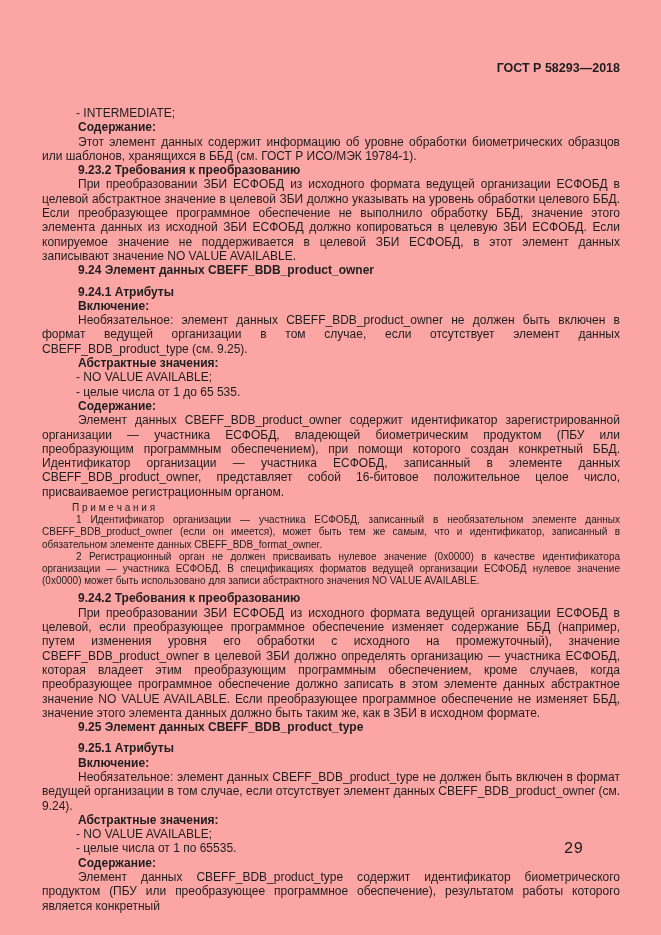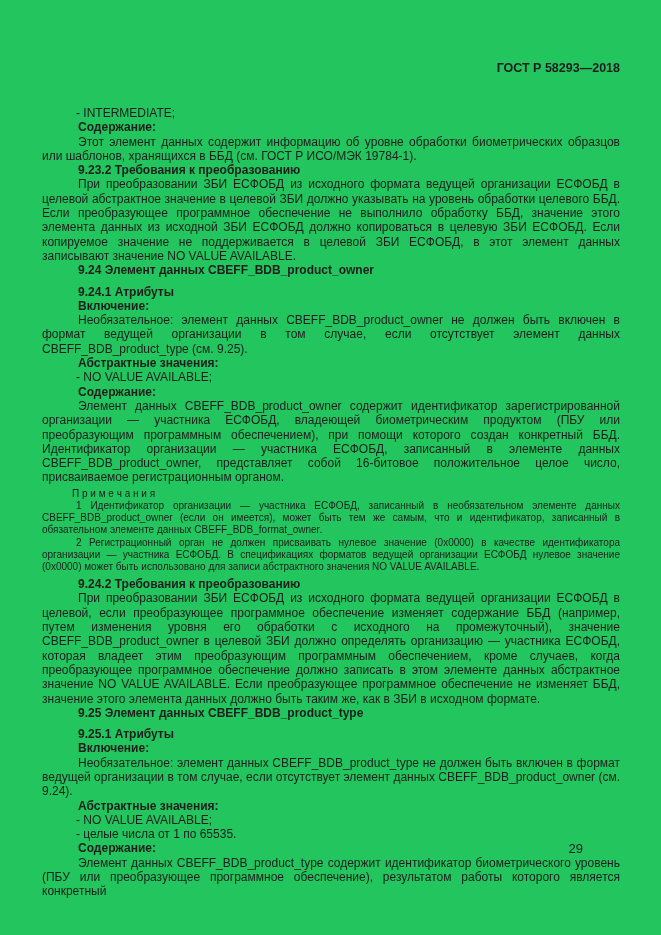--- a/index.html
+++ b/index.html
@@ -4,42 +4,42 @@
 <style>
   html, body { margin: 0; padding: 0; }
   body {
     width: 661px; height: 935px;
     background: #ffffff;
     font-family: "Liberation Sans", sans-serif;
     color: #1e1e1e;
     position: relative;
     overflow: hidden;
   }
-  .page { position: absolute; inset: 0; background: #22c55e; }
+  .page { position: absolute; inset: 0; background: #fca5a5; }
   .doc-header {
     position: absolute; top: 61px; left: 42px; right: 41px;
     text-align: right; font-weight: bold; font-size: 12.5px; line-height: 15px;
   }
   .content {
     position: absolute; top: 106px; left: 42px; width: 578px;
     font-size: 12px; line-height: 14.3px;
   }
   .content p { margin: 0; }
   p.body { text-align: justify; text-indent: 36px; }
   p.dash { padding-left: 34px; }
   p.label { font-weight: bold; text-indent: 36px; }
   p.h2 { font-weight: bold; text-indent: 36px; margin: 0 0 7px 0 !important; }
   p.h3 { font-weight: bold; text-indent: 36px; }
   .notes { font-size: 10px; line-height: 12.2px; margin: 3px 0 4px 0; }
   .notes p.note { text-align: justify; text-indent: 34px; }
   .notes p.note-label { text-indent: 30px; }
   .ref-italic { }
   .page-number {
     position: absolute; top: 842px; right: 78px;
-    font-size: 13px; line-height: 14px;
+    font-size: 16px; line-height: 14px; font-family: Liberation Mono, monospace;
   }
 </style>
 </head>
 <body>
 
 <div class="page">
 
   <div class="doc-header">ГОСТ Р 58293—2018</div>
 
   <div class="content">
@@ -53,20 +53,21 @@
     <p class="body">При преобразовании ЗБИ ЕСФОБД из исходного формата ведущей организации ЕСФОБД в целевой абстрактное значение в целевой ЗБИ должно указывать на уровень обработки целевого ББД. Если преобразующее программное обеспечение не выполнило обработку ББД, значение этого элемента данных из исходной ЗБИ ЕСФОБД должно копироваться в целевую ЗБИ ЕСФОБД. Если копируемое значение не поддерживается в целевой ЗБИ ЕСФОБД, в этот элемент данных записывают значение NO VALUE AVAILABLE.</p>
 
     <p class="h2">9.24 Элемент данных CBEFF_BDB_product_owner</p>
 
     <p class="h3">9.24.1 Атрибуты</p>
     <p class="label">Включение:</p>
     <p class="body">Необязательное: элемент данных CBEFF_BDB_product_owner не должен быть включен в формат ведущей организации в том случае, если отсутствует элемент данных CBEFF_BDB_product_type (см. 9.25).</p>
 
     <p class="label">Абстрактные значения:</p>
     <p class="dash">- NO VALUE AVAILABLE;</p>
+    <p class="dash">- целые числа от 1 до 65 535.</p>
 
     <p class="label">Содержание:</p>
     <p class="body">Элемент данных CBEFF_BDB_product_owner содержит идентификатор зарегистрированной организации — участника ЕСФОБД, владеющей биометрическим продуктом (ПБУ или преобразующим программным обеспечением), при помощи которого создан конкретный ББД. Идентификатор организации — участника ЕСФОБД, записанный в элементе данных CBEFF_BDB_product_owner, представляет собой 16-битовое положительное целое число, присваиваемое регистрационным органом.</p>
 
     <div class="notes">
       <p class="note-label">П р и м е ч а н и я</p>
       <p class="note">1 Идентификатор организации — участника ЕСФОБД, записанный в необязательном элементе данных CBEFF_BDB_product_owner (если он имеется), может быть тем же самым, что и идентификатор, записанный в обязательном элементе данных CBEFF_BDB_format_owner.</p>
       <p class="note">2 Регистрационный орган не должен присваивать нулевое значение (0x0000) в качестве идентификатора организации — участника ЕСФОБД. В спецификациях форматов ведущей организации ЕСФОБД нулевое значение (0x0000) может быть использовано для записи абстрактного значения NO VALUE AVAILABLE.</p>
     </div>
 
@@ -77,19 +78,19 @@
 
     <p class="h3">9.25.1 Атрибуты</p>
     <p class="label">Включение:</p>
     <p class="body">Необязательное: элемент данных CBEFF_BDB_product_type не должен быть включен в формат ведущей организации в том случае, если отсутствует элемент данных CBEFF_BDB_product_owner (см. 9.24).</p>
 
     <p class="label">Абстрактные значения:</p>
     <p class="dash">- NO VALUE AVAILABLE;</p>
     <p class="dash">- целые числа от 1 по 65535.</p>
 
     <p class="label">Содержание:</p>
-    <p class="body">Элемент данных CBEFF_BDB_product_type содержит идентификатор биометрического уровень (ПБУ или преобразующее программное обеспечение), результатом работы которого является конкретный</p>
+    <p class="body">Элемент данных CBEFF_BDB_product_type содержит идентификатор биометрического продуктом (ПБУ или преобразующее программное обеспечение), результатом работы которого является конкретный</p>
 
   </div>
 
   <div class="page-number">29</div>
 
 </div>
 
 </body></html>

